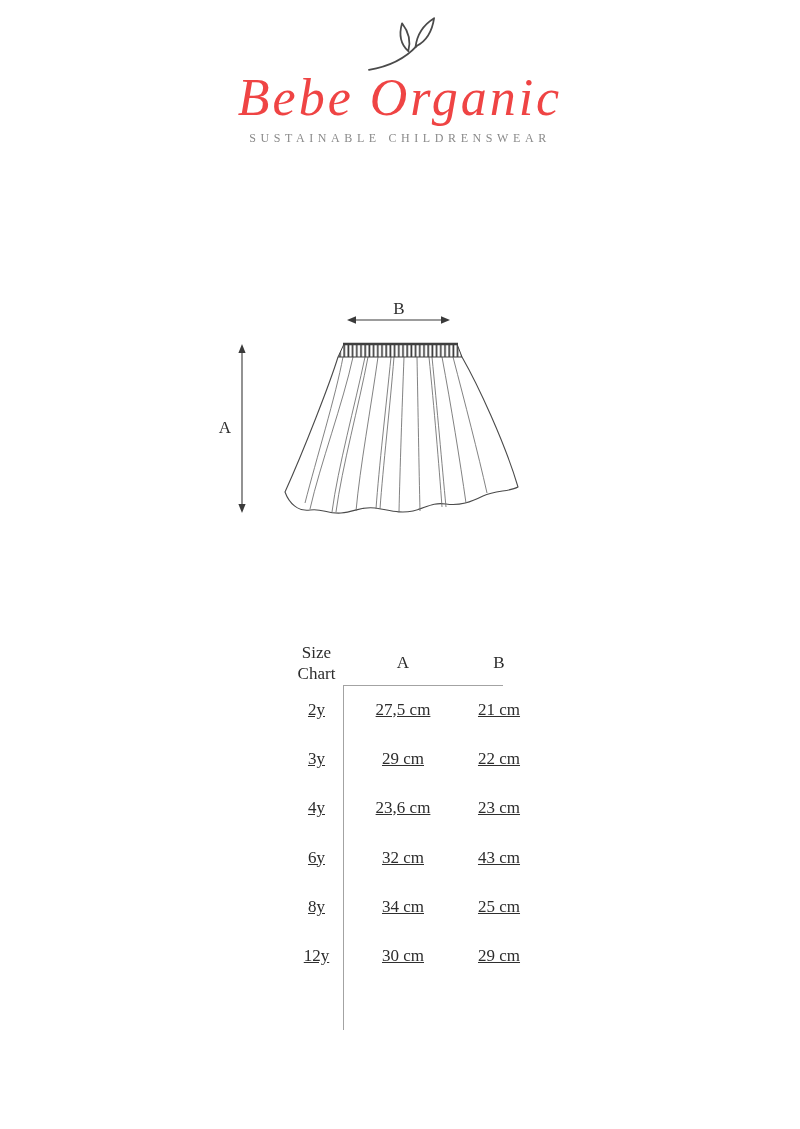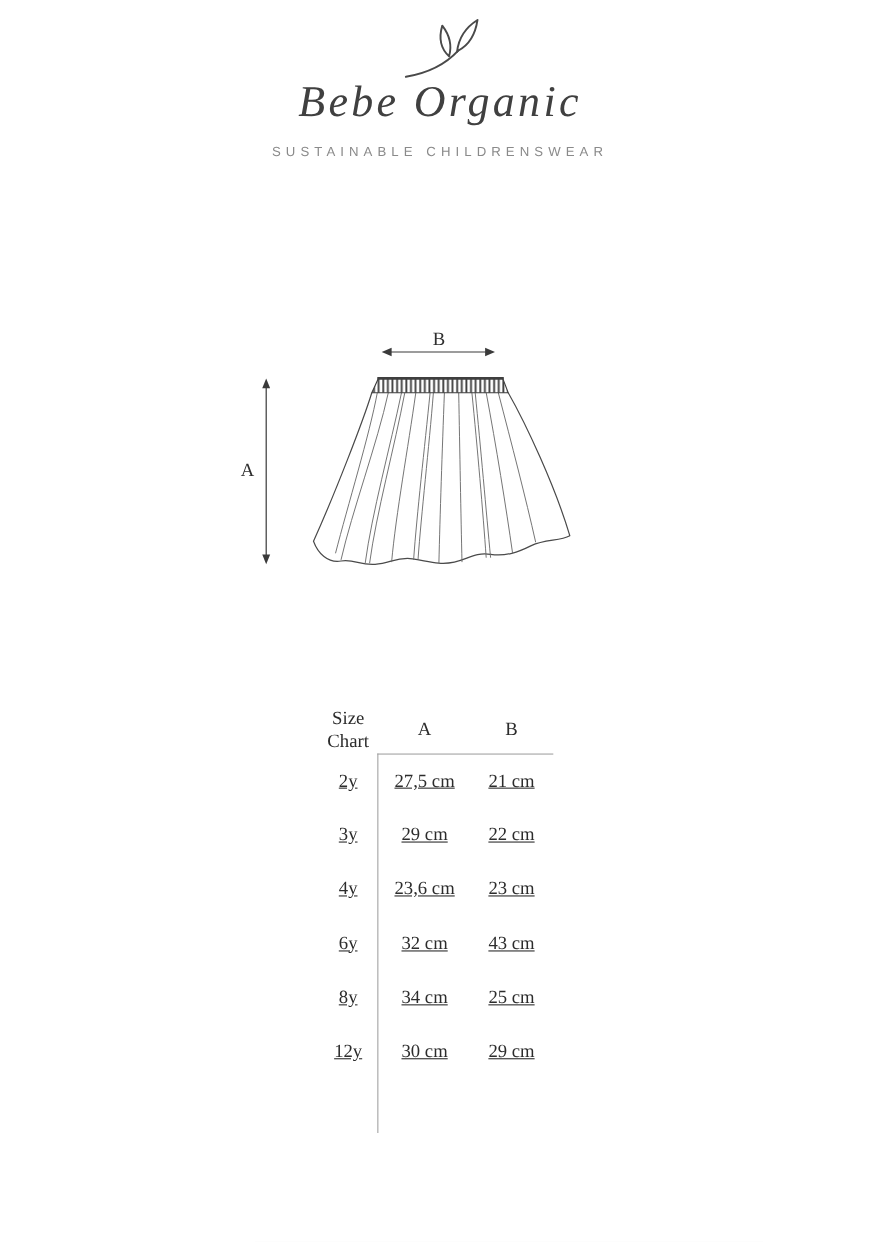--- a/index.html
+++ b/index.html
@@ -6,35 +6,35 @@
   .page{
     position:relative;width:800px;height:1129px;margin:0 auto;
     background:#ffffff;overflow:hidden;
     font-family:"Liberation Serif", serif;color:#2f2f2f;
   }
   
   .leaf-wrap{position:absolute;left:358px;top:14px;width:84px;height:62px;}
   .brand{
     position:absolute;left:0;top:68px;width:800px;text-align:center;
     font-family:"Liberation Serif", serif;font-style:italic;
-    font-size:40px;font-weight:400;color:#404040;letter-spacing:3px;
+    font-size:52px;font-weight:400;color:#ef4444;letter-spacing:3px;
   }
   .tagline{
     position:absolute;left:0;top:131px;width:800px;text-align:center;
-    font-family:Liberation Sans, sans-serif;
+    font-family:Liberation Serif, serif;
     font-size:12px;color:#8a8a8a;letter-spacing:4.6px;
   }
   
   .diagram{position:absolute;left:210px;top:285px;width:330px;height:240px;}
   .diagram text{
     font-family:"Liberation Serif", serif;font-size:17px;fill:#2f2f2f;
   }
   
   .chart{position:absolute;left:289px;top:640px;width:213px;}
-  .chead,.trow{display:grid;grid-template-columns:55px 84px 74px;}
+  .chead,.trow{display:grid;grid-template-columns:55px 84px 74px;gap:17px;}
   .chead{height:45px;}
   .trow{height:49.3px;text-decoration:underline;}
   .cell,.chead-col,.chead-title{
     display:flex;align-items:center;justify-content:center;
     font-size:17px;color:#2c2c2c;text-align:center;
   }
   .chead-title{line-height:21px;}
   .rule-h{position:absolute;left:343px;top:685px;width:160px;height:1px;background:#a3a3a3;}
   .rule-v{position:absolute;left:343px;top:685px;width:1px;height:345px;background:#a3a3a3;}
 </style>

